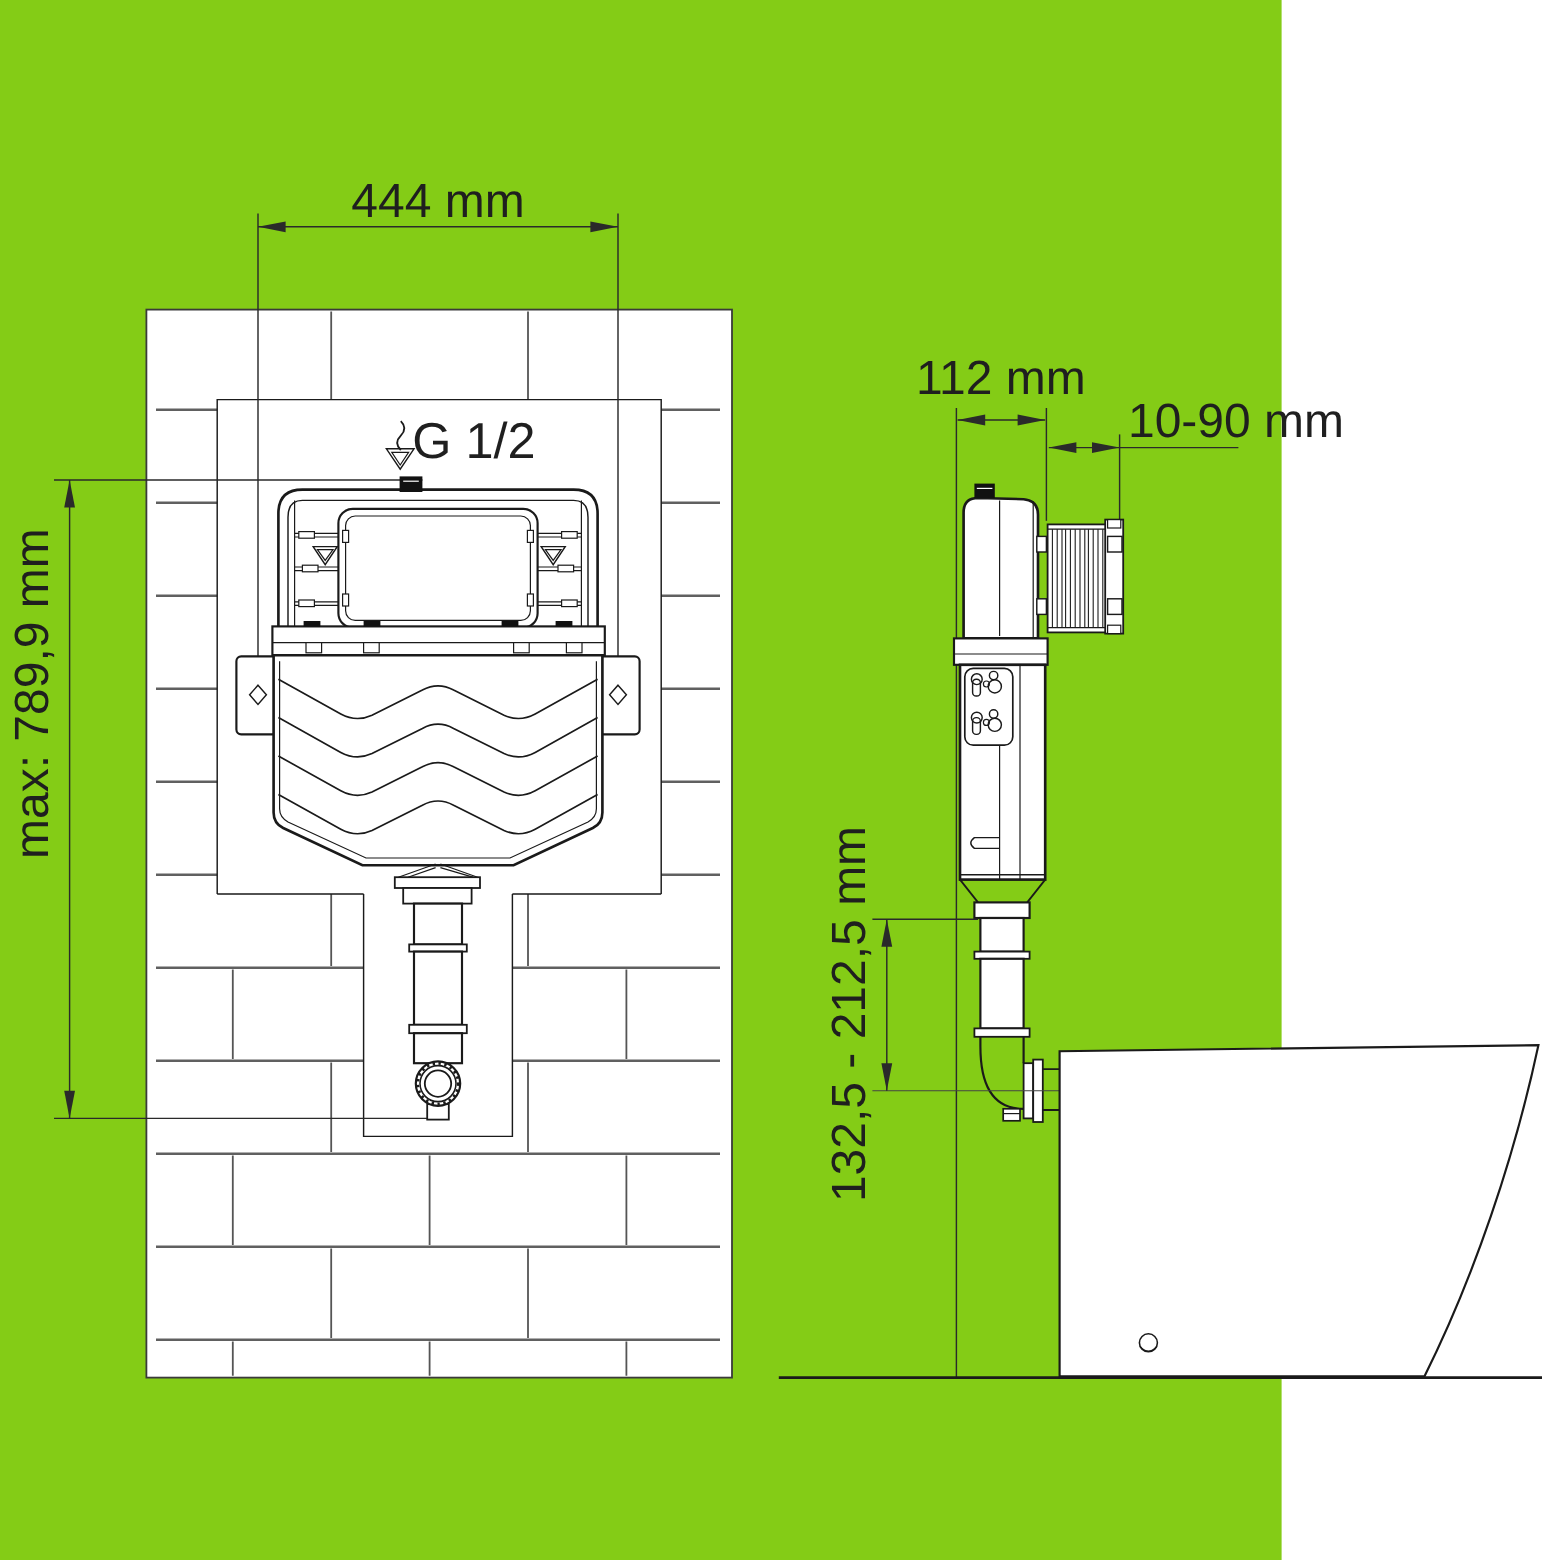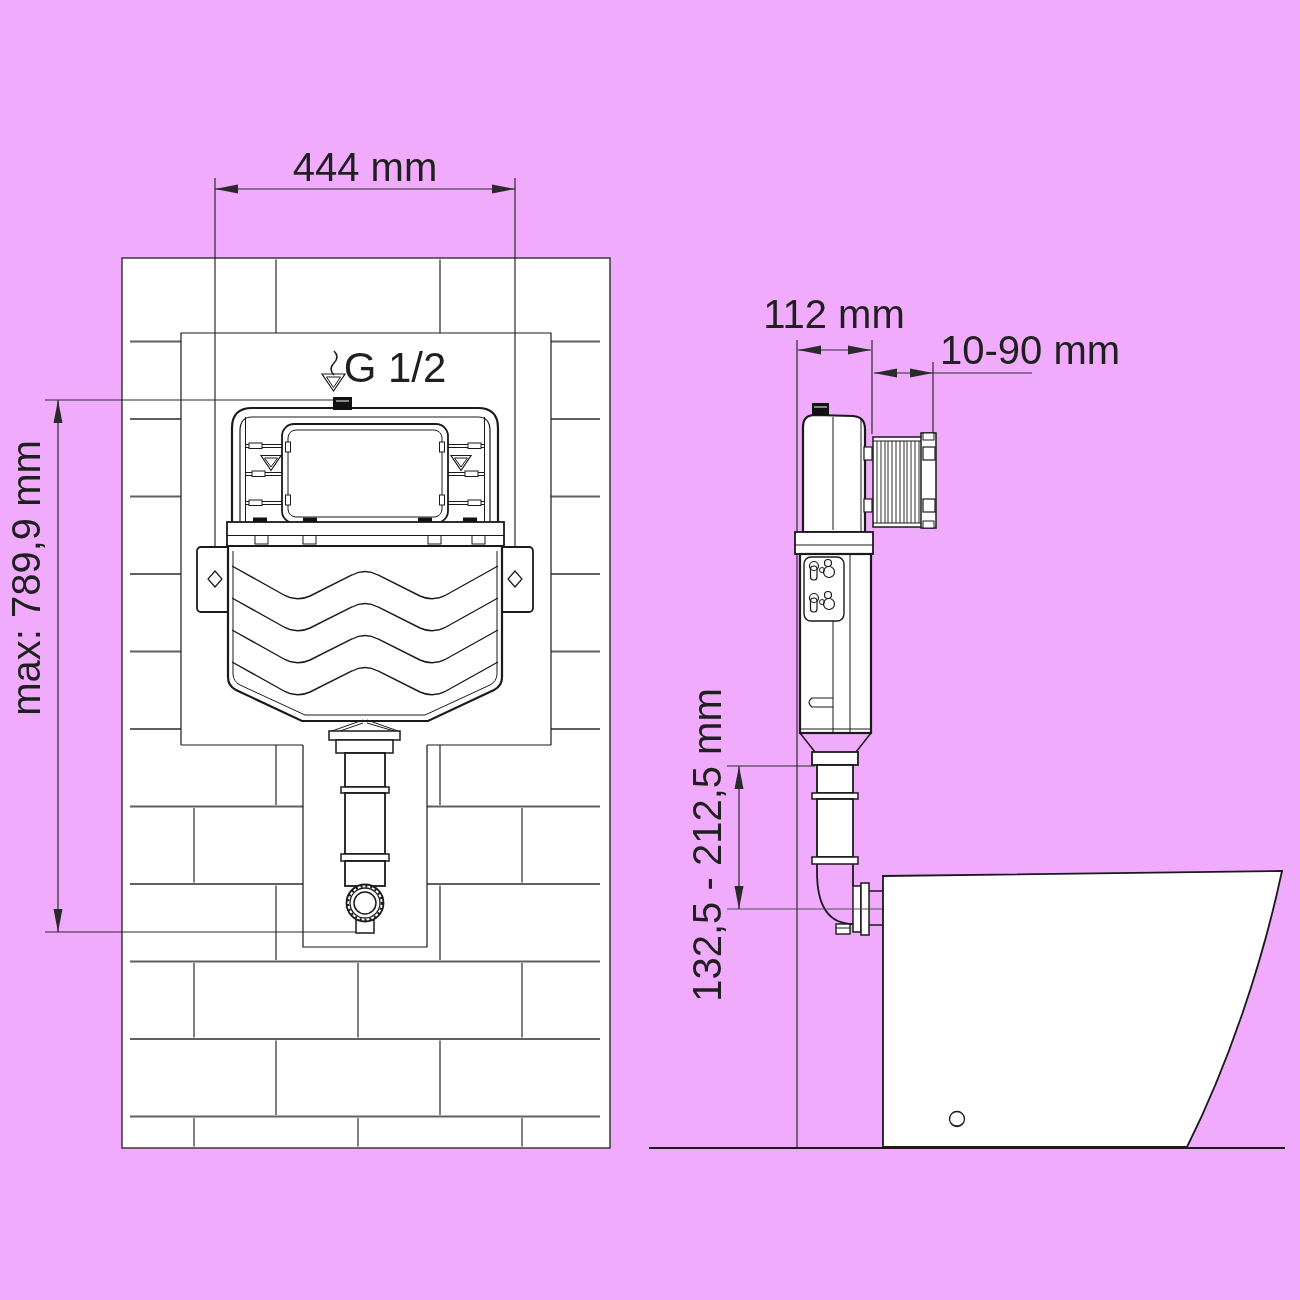--- a/index.html
+++ b/index.html
@@ -1,16 +1,16 @@
 <!DOCTYPE html>
 <html><head>
 <meta charset="utf-8">
 <style>
   html,body{margin:0;padding:0;background:#ffffff;}
-  .page{width:1300px;height:1300px;background:#f0abfc;position:relative;}
+  .page{width:1068px;height:1300px;background:#84cc16;position:relative;}
   svg{display:block;}
   text{font-family:"Liberation Sans","DejaVu Sans",sans-serif;fill:#1f1f1f;}
   .t-dim{font-size:40px;}
   .t-inlet{font-size:42px;}
   .ln{stroke:#1a1a1a;fill:none;}
   .lnf{stroke:#1a1a1a;fill:#ffffff;}
   .w22{stroke-width:2.2;} .w18{stroke-width:1.8;} .w15{stroke-width:1.5;}
   .w12{stroke-width:1.2;} .w10{stroke-width:1;} .w09{stroke-width:0.9;}
   .dim{stroke:#2a2a2a;stroke-width:1.2;fill:none;}
   .dimfill{fill:#2a2a2a;stroke:none;}

